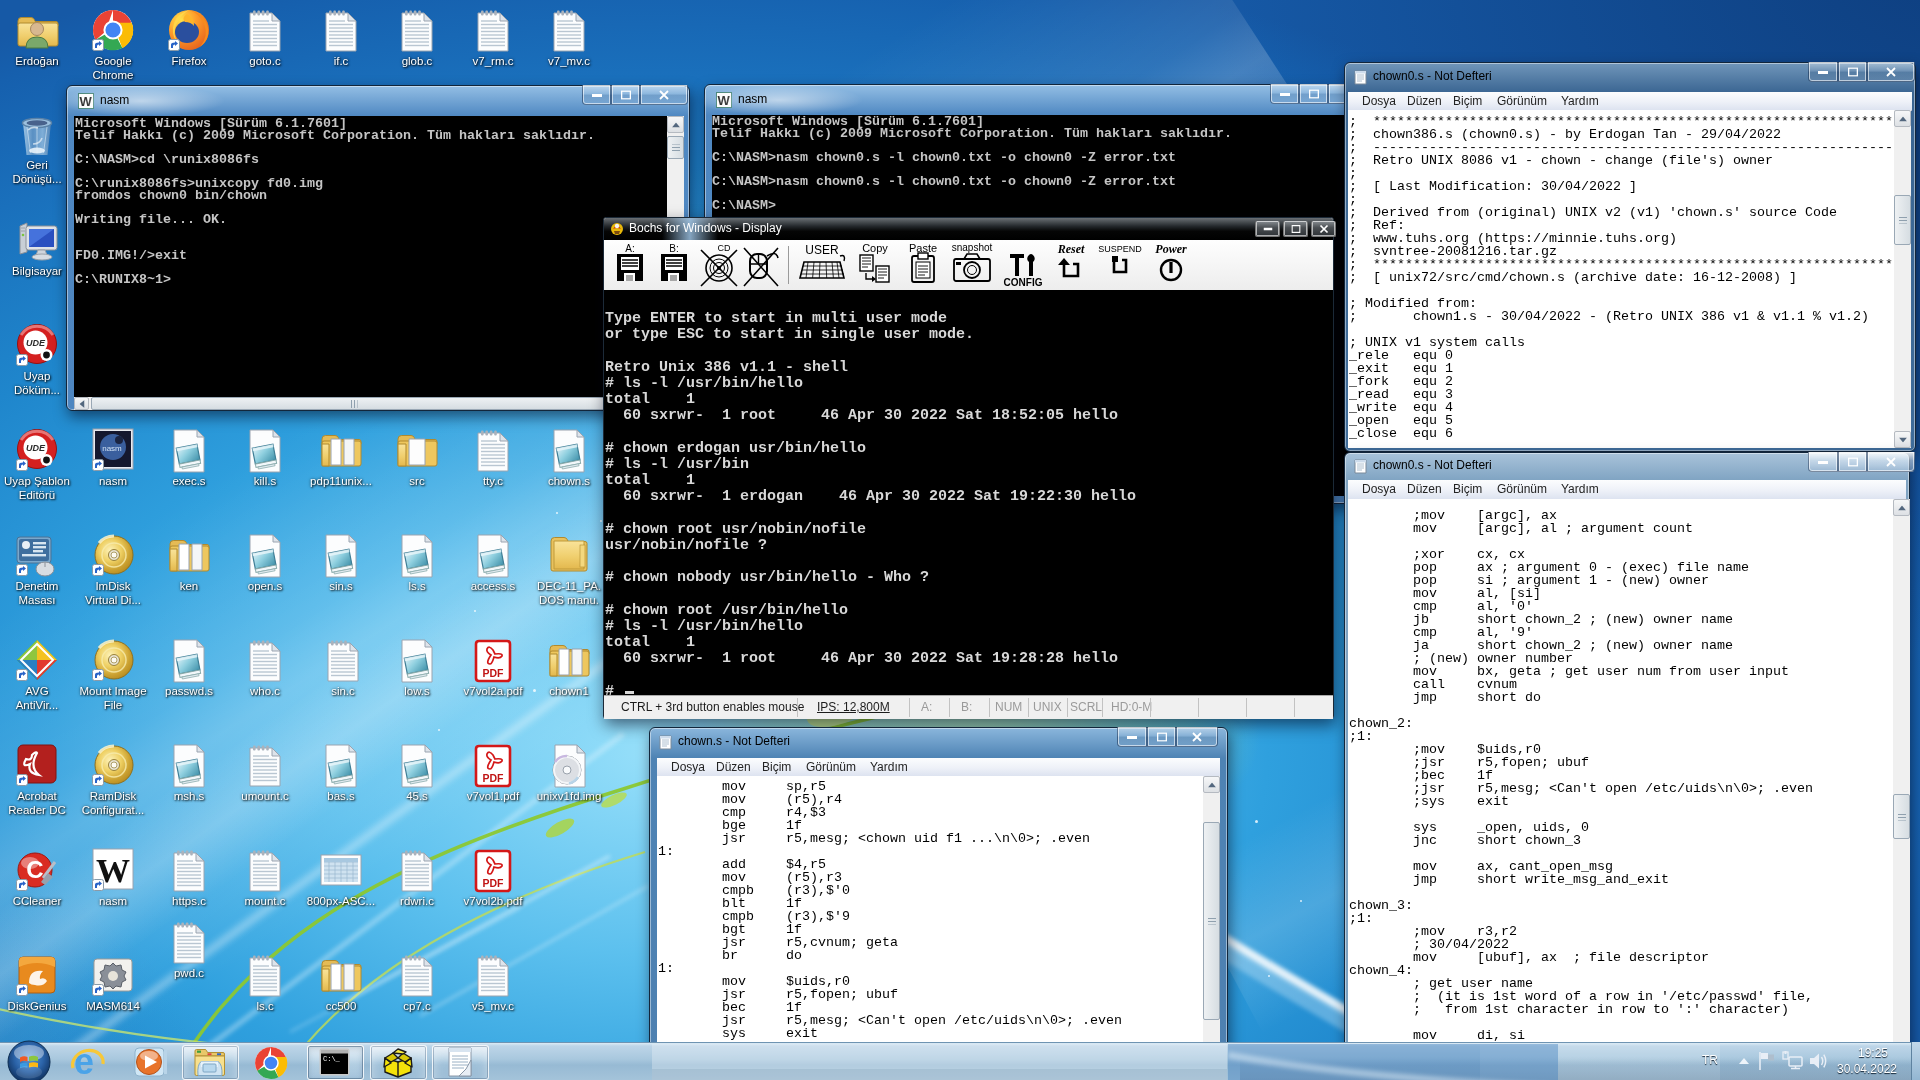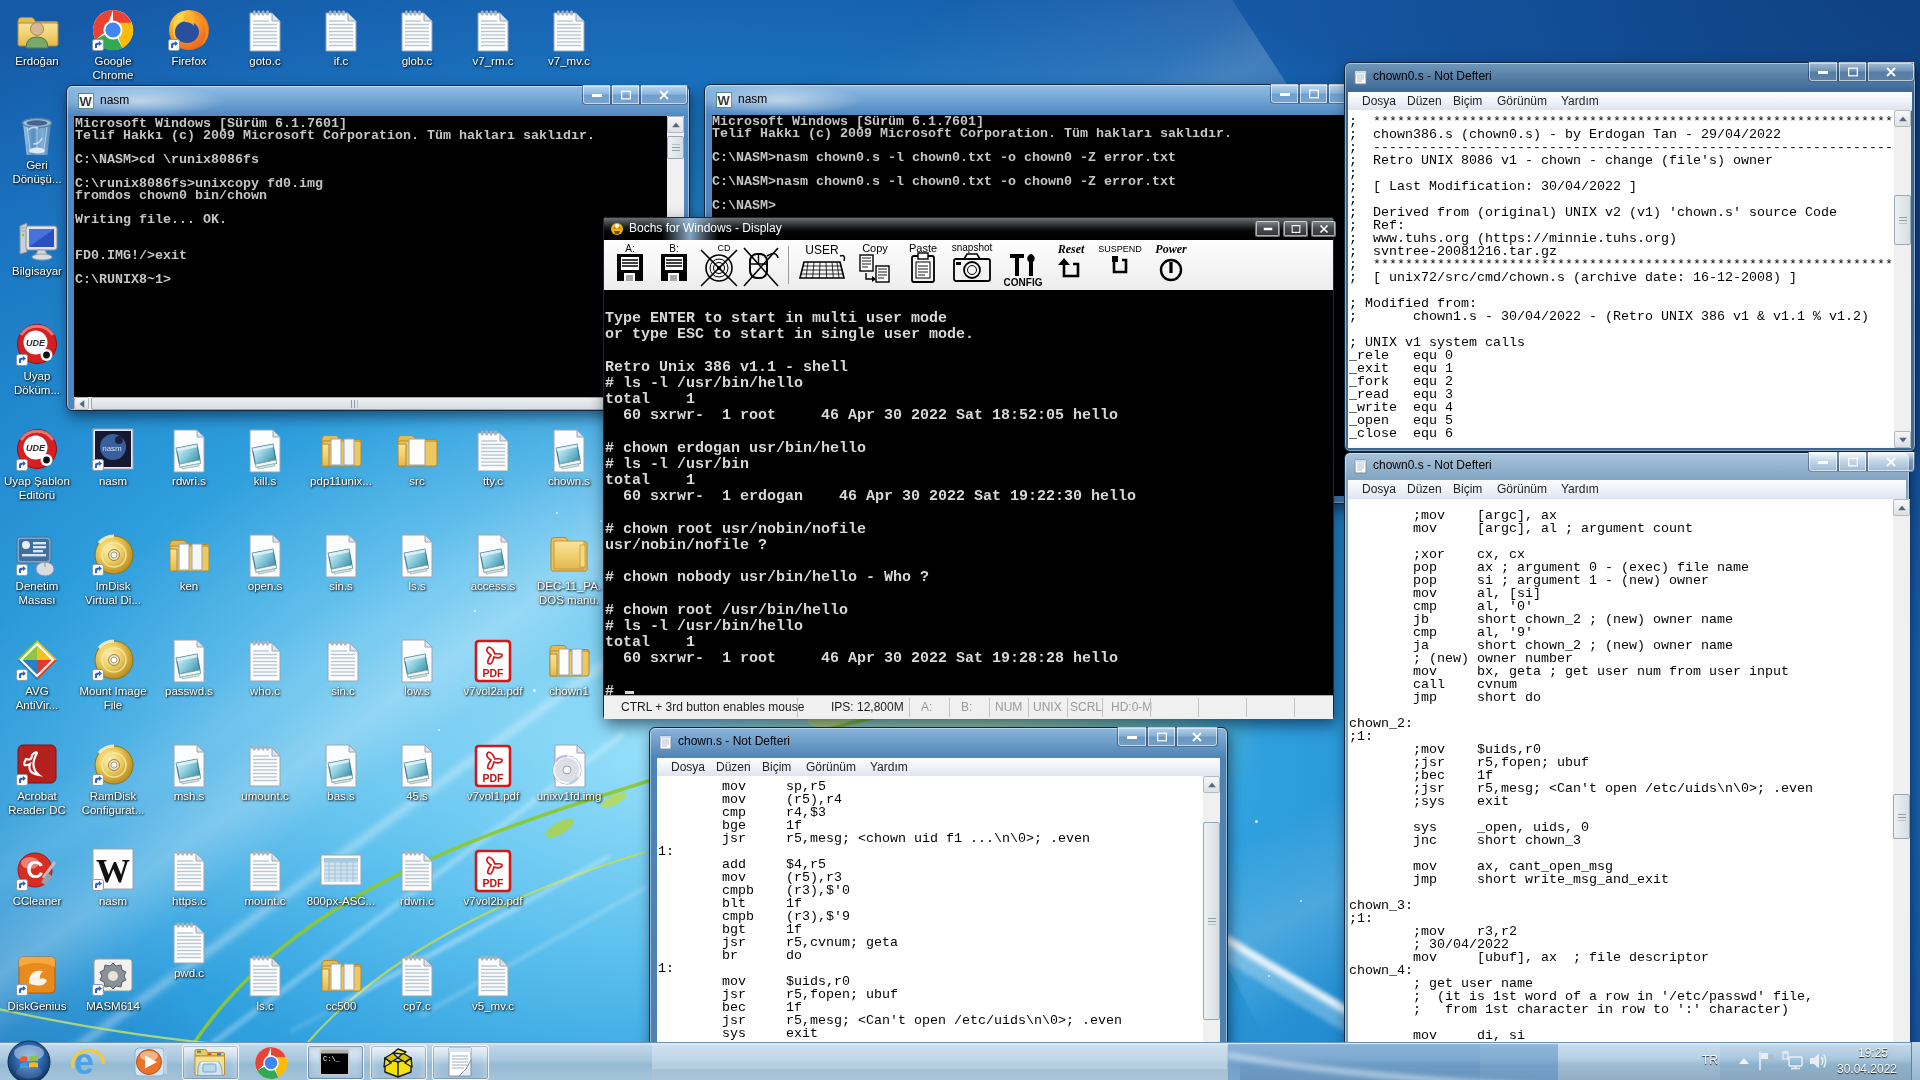--- a/index.html
+++ b/index.html
@@ -452,21 +452,21 @@
     <svg width="12" height="12" style="position:absolute;left:1px;top:31px">
             <use href="#scut"></use>
           </svg>
    </div>
         <div class="dlbl">Firefox</div>
       </div>
   <div class="dcell" style="left:149px;top:428px">
         <div class="dic"><svg width="36" height="46" viewBox="0 0 36 46">
             <use href="#pgs"></use>
           </svg></div>
-        <div class="dlbl">rdwri.s</div>
+        <div class="dlbl">exec.s</div>
       </div>
   <div class="dcell" style="left:149px;top:533px">
         <div class="dic"><svg width="46" height="40" viewBox="0 0 46 40" style="margin-top:3px">
             <use href="#flddocs"></use>
           </svg></div>
         <div class="dlbl">ken</div>
       </div>
   <div class="dcell" style="left:149px;top:638px">
         <div class="dic"><svg width="36" height="46" viewBox="0 0 36 46">
             <use href="#pgs"></use>
@@ -979,21 +979,21 @@
 # chown root /usr/bin/hello
 # ls -l /usr/bin/hello
 total    1
   60 sxrwr-  1 root     46 Apr 30 2022 Sat 19:28:28 hello
 
 # </pre>
   <div style="position:absolute;left:22px;top:474px;width:9px;height:3px;background:#d8d8d8;"></div>
 
   <div style="position:absolute;left:1px;top:478px;width:729px;height:23px;background:#f0f0f0;border-top:1px solid #ababab;font-size:12px;color:#1c1c1c;">
    <span style="position:absolute;left:17px;top:4px;">CTRL + 3rd button enables mouse</span>
-   <span style="position:absolute;left:227px;top:4px;">IPS: 12,800M</span>
+   <span style="position:absolute;left:213px;top:4px;text-decoration:underline;">IPS: 12,800M</span>
    <span style="position:absolute;left:317px;top:4px;color:#9a9a9a;">A:</span>
    <span style="position:absolute;left:357px;top:4px;color:#9a9a9a;">B:</span>
    <span style="position:absolute;left:391px;top:4px;color:#9a9a9a;">NUM</span>
    <span style="position:absolute;left:429px;top:4px;color:#9a9a9a;">UNIX</span>
    <span style="position:absolute;left:466px;top:4px;color:#9a9a9a;">SCRL</span>
    <span style="position:absolute;left:507px;top:4px;color:#9a9a9a;">HD:0-M</span>
    <div style="position:absolute;left:193px;top:2px;width:1px;height:19px;background:#c2c2c2;"></div>
    <div style="position:absolute;left:305px;top:2px;width:1px;height:19px;background:#c2c2c2;"></div>
    <div style="position:absolute;left:345px;top:2px;width:1px;height:19px;background:#c2c2c2;"></div>
    <div style="position:absolute;left:385px;top:2px;width:1px;height:19px;background:#c2c2c2;"></div>

